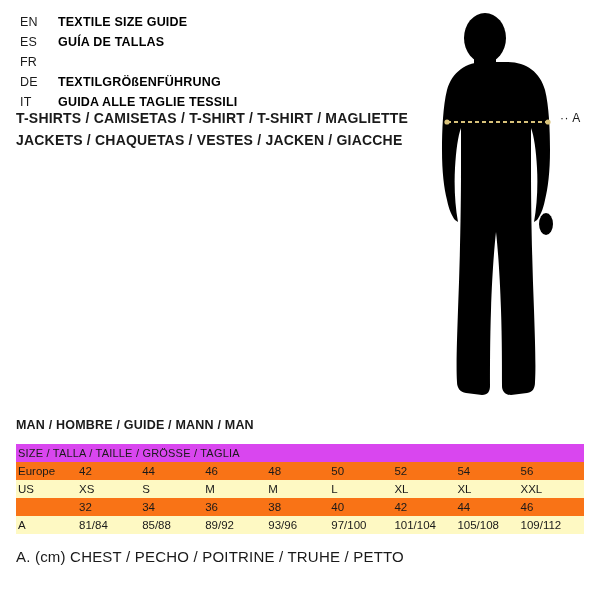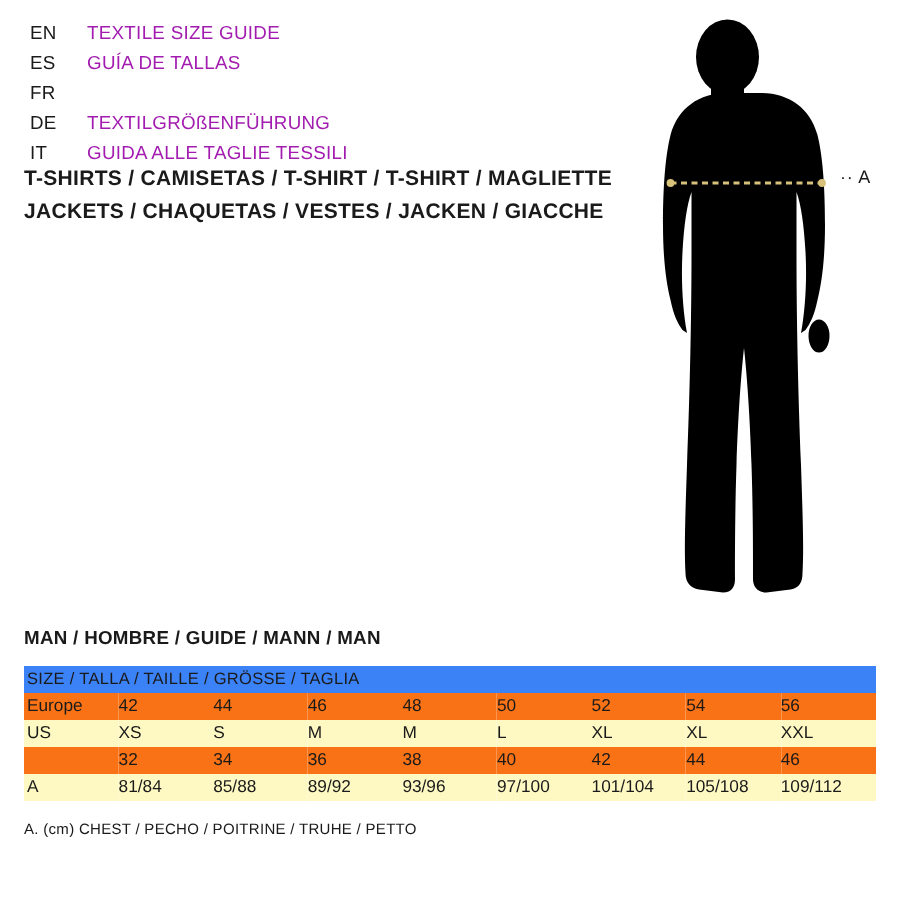--- a/index.html
+++ b/index.html
@@ -35,22 +35,23 @@
     height: 20px;
     font-size: 12.5px;
     letter-spacing: 0.2px;
   }
   .lang-code {
     width: 38px;
     flex: 0 0 38px;
     color: #1a1a1a;
   }
   .lang-text {
-    color: #a21caf;
-    white-space: nowrap;
+    color: #000000;
+    white-space: nowrap;
+    font-weight: bold;
   }
 
   
   .cat-block {
     position: absolute;
     left: 16px;
     top: 110px;
     width: 400px;
   }
   .cat-line {
@@ -102,42 +103,42 @@
     table-layout: fixed;
   }
   table.size-table td, table.size-table th {
     text-align: left;
     padding: 0;
     height: 18px;
     font-weight: normal;
     vertical-align: middle;
   }
   .row-head td {
-    background: #3b82f6;
+    background: #d946ef;
     font-size: 11px;
     letter-spacing: 0.2px;
   }
   .row-alt td {
     background: #fef9c3;
   }
   .row-plain td {
     background: #f97316;
   }
   .col-label {
     width: 92px;
     padding-left: 2px !important;
   }
   .cell {
     width: 66px;
   }
   .note {
     position: absolute;
     left: 16px;
     top: 548px;
-    font-size: 10px;
+    font-size: 15px;
     letter-spacing: 0.2px;
     white-space: nowrap;
   }
 </style>
 </head>
 <body>
 
 <div class="page">
 
   <div class="lang-block">

